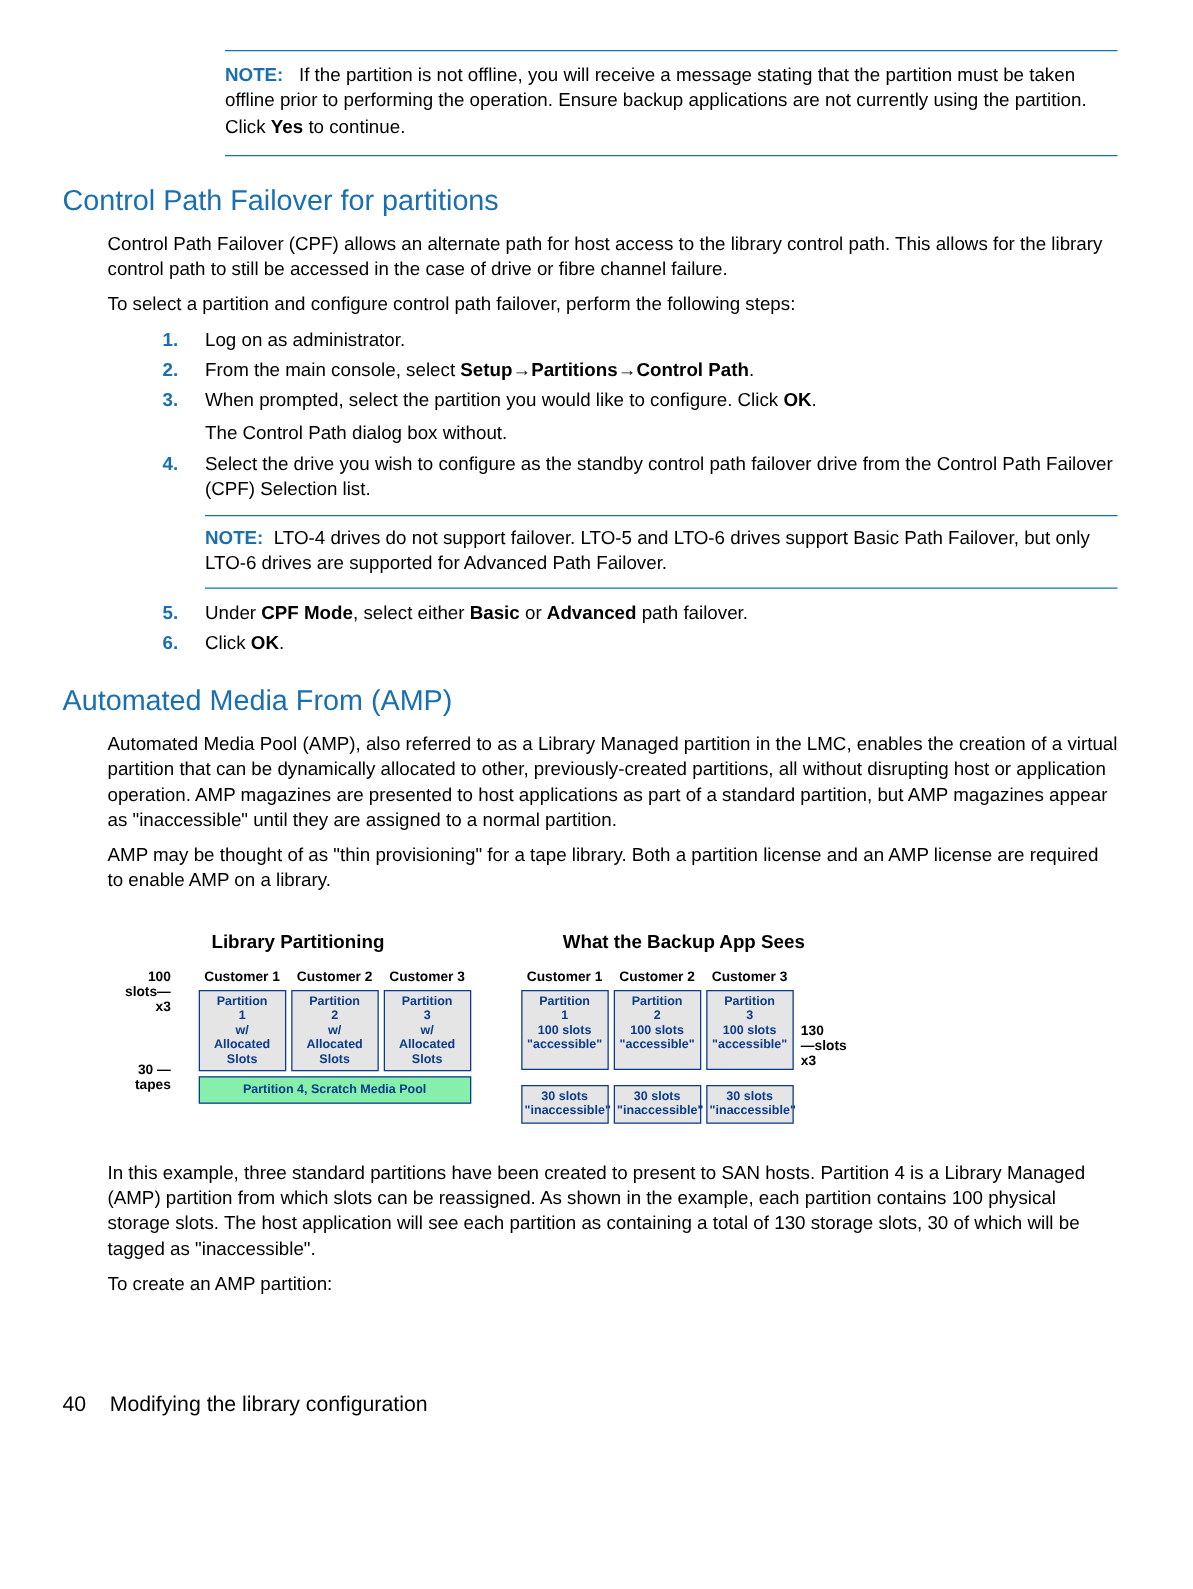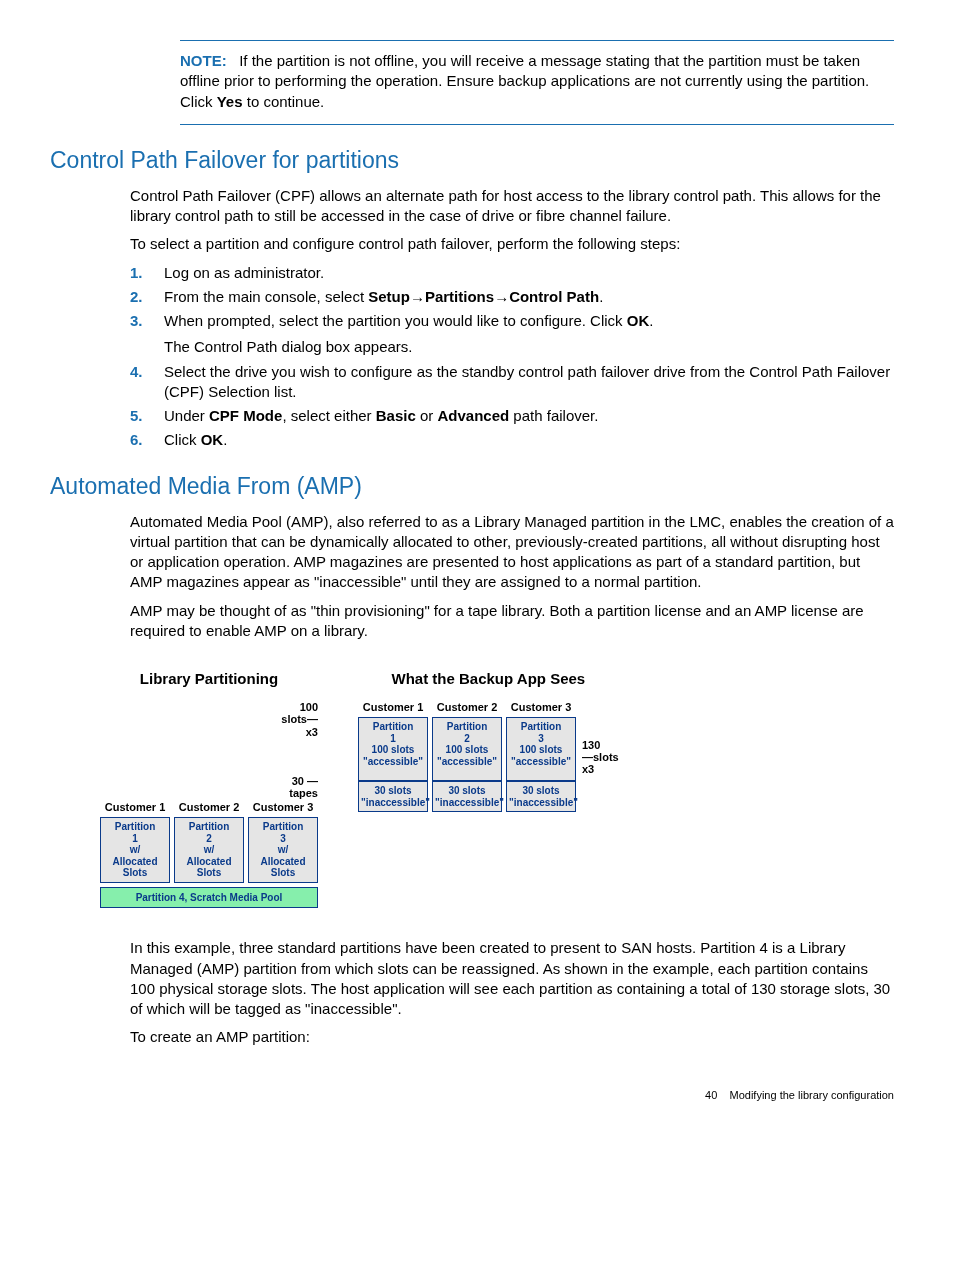--- a/index.html
+++ b/index.html
@@ -23,21 +23,21 @@
   }
   .bold { font-weight: bold; }
   h2 {
     font-family: Arial, Helvetica, sans-serif;
     font-weight: normal;
     color: #1a6fb0;
     font-size: 23px;
     margin: 20px 0 10px 0;
   }
   .body-indent {
-    margin-left: 80px;
+    margin-left: 36px;
   }
   p { margin: 8px 0; }
   ol.steps {
     list-style: none;
     margin: 6px 0 6px 80px;
     padding: 0;
   }
   ol.steps > li {
     position: relative;
     padding-left: 34px;
@@ -98,22 +98,21 @@
     background: #86efac;
     color: #0a3a8a;
     font-size: 10px;
     font-weight: bold;
     text-align: center;
     padding: 3px;
     margin-top: 4px;
   }
   .left-col {
     display: flex;
-    gap: 0;
-    flex-direction: column;
+    gap: 22px;
   }
   .left-labels {
     font-size: 11px;
     font-weight: bold;
     text-align: right;
     line-height: 1.1;
     display: flex;
     flex-direction: column;
     justify-content: space-between;
     padding: 0 0 2px 0;
@@ -123,24 +122,23 @@
     font-size: 11px;
     font-weight: bold;
     text-align: left;
     line-height: 1.1;
   }
   .stack {
     display: flex;
     flex-direction: column;
   }
   .footer {
-    margin-top: 40px;
-    font-size: 11px;
+    margin-top: 75px;
+    font-size: 17px;
     color: #000;
-    text-align: right;
   }
 </style>
 </head>
 <body>
 
 <div class="note-block">
   <span class="note-label">NOTE:</span>
   &nbsp;&nbsp;<span>If the partition is not offline, you will receive a message stating that the partition must be taken offline prior to performing the operation. Ensure backup applications are not currently using the partition. Click </span><span class="bold">Yes</span><span> to continue.</span>
 </div>
 
@@ -149,24 +147,27 @@
   <p>Control Path Failover (CPF) allows an alternate path for host access to the library control path. This allows for the library control path to still be accessed in the case of drive or fibre channel failure.</p>
   <p>To select a partition and configure control path failover, perform the following steps:</p>
 </div>
 <ol class="steps">
   <li><span class="step-num">1.</span><span>Log on as administrator.</span></li>
   <li><span class="step-num">2.</span>
     <span>From the main console, select </span><span class="bold">Setup</span><span>→</span><span class="bold">Partitions</span><span>→</span><span class="bold">Control Path</span><span>.</span>
   </li>
   <li><span class="step-num">3.</span>
     <span>When prompted, select the partition you would like to configure. Click </span><span class="bold">OK</span><span>.</span>
-    <div class="sub-indent">The Control Path dialog box appears.</div>
+    <div class="sub-indent">The Control Path dialog box without.</div>
   </li>
   <li><span class="step-num">4.</span>
     <span>Select the drive you wish to configure as the standby control path failover drive from the Control Path Failover (CPF) Selection list.</span>
+    <div class="inner-note">
+      <span class="note-label">NOTE:</span>&nbsp;&nbsp;<span>LTO-4 drives do not support failover. LTO-5 and LTO-6 drives support Basic Path Failover, but only LTO-6 drives are supported for Advanced Path Failover.</span>
+    </div>
   </li>
   <li><span class="step-num">5.</span>
     <span>Under </span><span class="bold">CPF Mode</span><span>, select either </span><span class="bold">Basic</span><span> or </span><span class="bold">Advanced</span><span> path failover.</span>
   </li>
   <li><span class="step-num">6.</span>
     <span>Click </span><span class="bold">OK</span><span>.</span>
   </li>
 </ol>
 
 <h2>Automated Media From (AMP)</h2>
@@ -207,21 +208,21 @@
         <div class="cust-row">
           <div>Customer 1</div>
           <div>Customer 2</div>
           <div>Customer 3</div>
         </div>
         <div class="part-row">
           <div class="part-cell" style="height:56px">Partition<br>1<br>100 slots<br>"accessible"</div>
           <div class="part-cell" style="height:56px">Partition<br>2<br>100 slots<br>"accessible"</div>
           <div class="part-cell" style="height:56px">Partition<br>3<br>100 slots<br>"accessible"</div>
         </div>
-        <div class="part-row" style="margin-top:0;">
+        <div class="part-row" style="margin-top:12px;">
           <div class="part-cell">30 slots<br>"inaccessible"</div>
           <div class="part-cell">30 slots<br>"inaccessible"</div>
           <div class="part-cell">30 slots<br>"inaccessible"</div>
         </div>
       </div>
       <div class="right-label">
         <span>130</span><br>—<span>slots</span><br><span>x3</span>
       </div>
     </div>
   </div>

